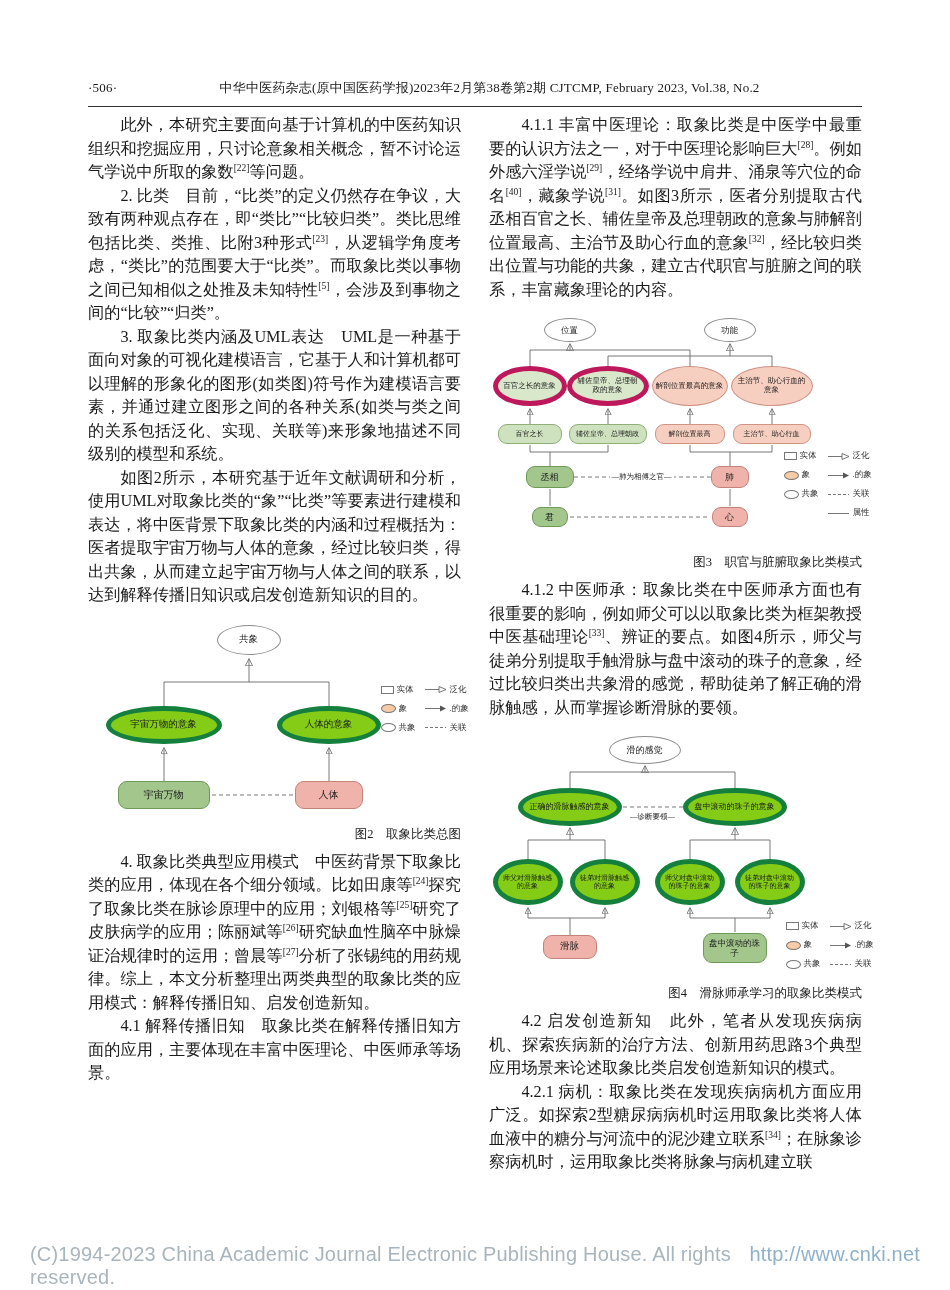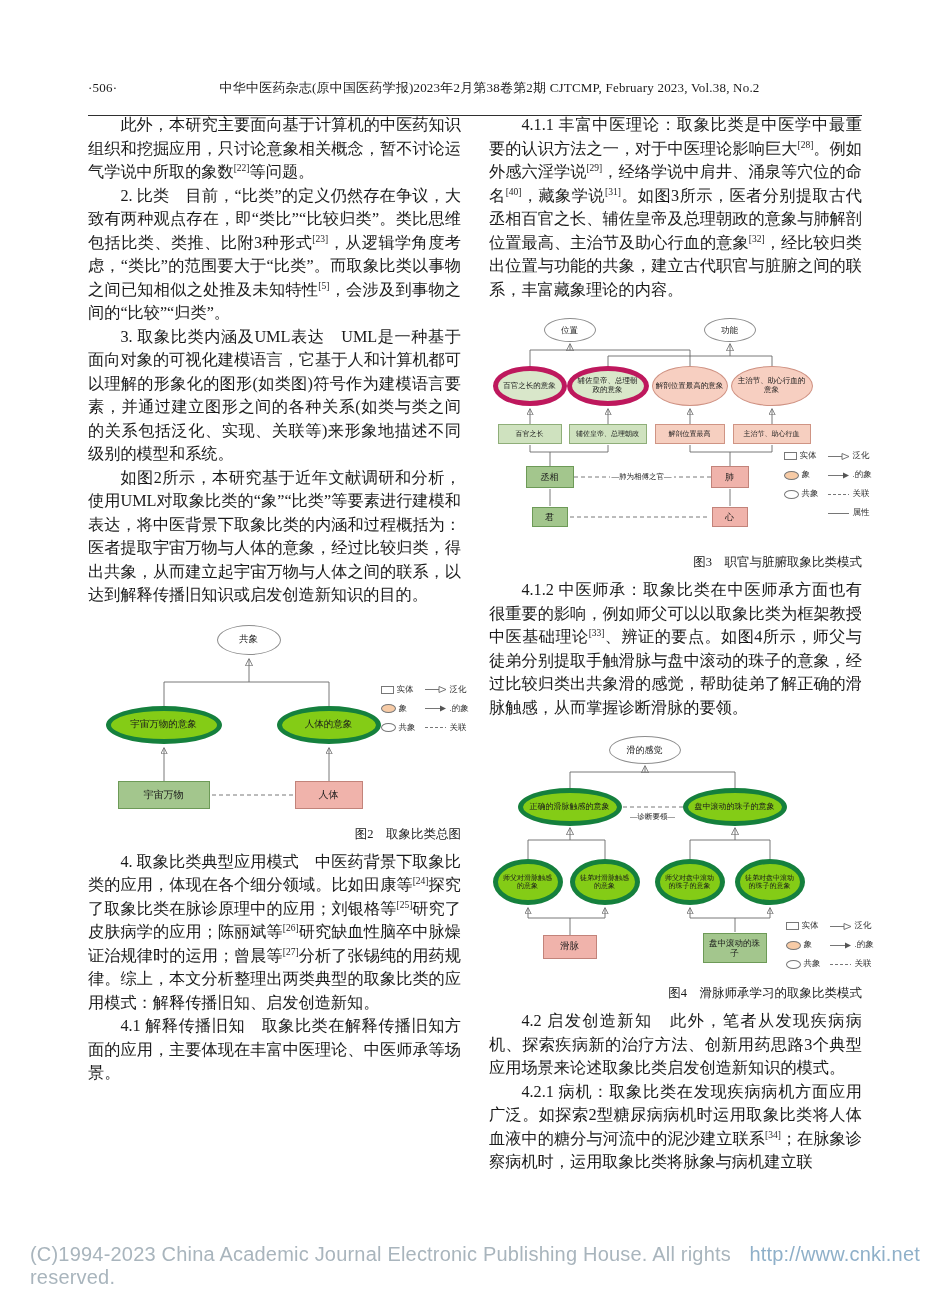--- a/index.html
+++ b/index.html
@@ -1,38 +1,38 @@
 <!DOCTYPE html>
 <html><head>
 <meta charset="utf-8">
 <style>
   * { margin:0; padding:0; box-sizing:border-box; }
   html,body { background:#ffffff; }
   body { font-family:"Liberation Serif","DejaVu Serif",serif; color:#1a1a1a; }
   .page { position:relative; width:950px; height:1290px; background:#fff; overflow:hidden; }
 
   .page-header { position:absolute; top:70px; left:88px; right:88px; display:flex; align-items:baseline;
-                 font-size:13px; letter-spacing:.2px; padding-bottom:18px; border-bottom:1.3px solid #2f2f2f; }
+                 font-size:13px; letter-spacing:.2px; padding-bottom:9px; border-bottom:1.3px solid #2f2f2f; }
   .page-num { flex:0 0 auto; }
   .journal-line { flex:1; text-align:center;margin-top:9px; }
 
   .columns { position:absolute; top:114px; left:88px; right:88px; display:flex; gap:28px; }
   .col { flex:1; min-width:0; }
 
   .para { font-size:16.2px; line-height:23.5px; text-align:justify; text-indent:2em; }
   .para sup { font-size:9.5px; vertical-align:super; line-height:0; }
 
   .figwrap { margin:12px 0 8px; }
   .fig { position:relative; margin:0 auto; }
   .wires { position:absolute; inset:0; }
   .wires path, .wires line { stroke:#6a6a6a; stroke-width:0.9; fill:none; }
   .wires .dash { stroke-dasharray:4 3; }
 
   .node { position:absolute; transform:translate(-50%,-50%); display:flex; align-items:center;
-          justify-content:center; text-align:center; line-height:1.18; padding:1px 3px; }
+          justify-content:center; text-align:center; line-height:1.18; padding:1px 3px;border-radius:9px; }
   .ell-white { background:#fff; border:1px solid #8d8d8d; border-radius:50%; }
   .ell-peach { background:#84cc16; border:5px solid #15803d; border-radius:50%; }
   .ell-green { background:#d9e7ca; border:5px solid #be185d; border-radius:50%; }
   .ell-pink  { background:#f7cfc1; border:1px solid #cf9283; border-radius:50%; }
   .rect-green { background:#a3c68d; border:1px solid #6d9a57; }
   .rect-pink  { background:#f0b3ab; border:1px solid #c2837a; }
   .rect-glite { background:#cfe2bf; border:1px solid #8fae79; }
   .rect-plite { background:#f6cfc0; border:1px solid #cf9484; }
   .assoc-label { position:absolute; transform:translate(-50%,-50%); background:#fff; font-size:7.5px;
                  padding:0 2px; white-space:nowrap; z-index:2; }

